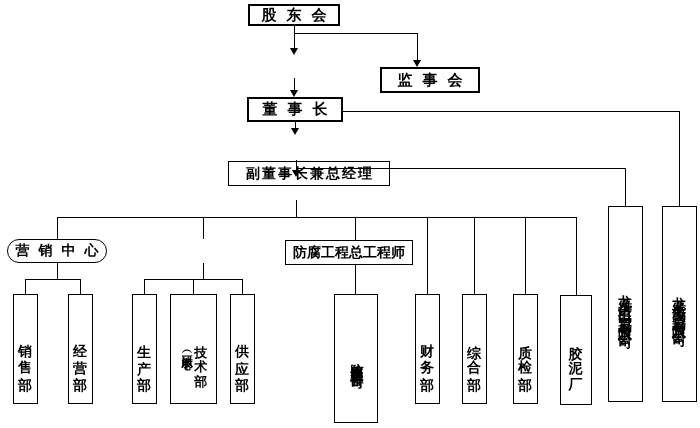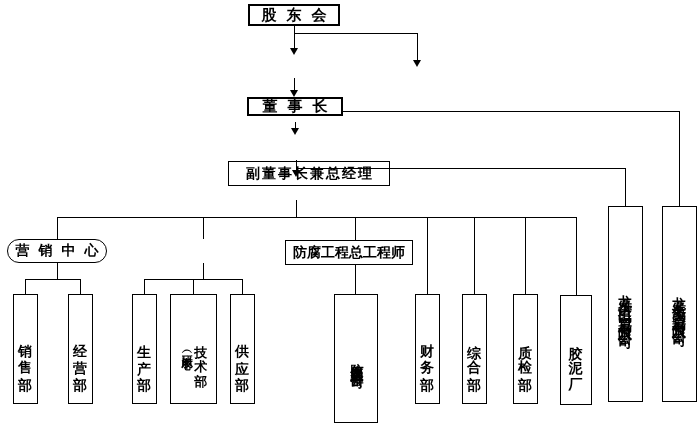--- a/index.html
+++ b/index.html
@@ -60,22 +60,25 @@
 </head>
 <body>
 
 <div id="canvas">
 
   <div class="node b2" style="left:248px;top:4px;width:92px;height:22px;font-size:15px;">
     <span style="letter-spacing:10px;margin-right:-10px;">股东会</span>
   </div>
 
 
+  <div class="node b2" style="left:380px;top:67px;width:100px;height:26px;font-size:15px;">
+    <span style="letter-spacing:10px;margin-right:-10px;">监事会</span>
+  </div>
 
-  <div class="node b2" style="left:247px;top:97px;width:96px;height:19px;font-size:15px;text-align:right;">
+  <div class="node b2" style="left:247px;top:97px;width:96px;height:25px;font-size:15px;text-align:right;">
     <span style="letter-spacing:10px;margin-right:-10px;">董事长</span>
   </div>
 
   <div class="node" style="left:228px;top:135px;width:162px;height:25px;font-size:14px;margin-top:26px;">
     <span style="letter-spacing:2px;margin-right:-2px;">副董事长兼总经理</span>
   </div>
 
 
   <div class="node" style="left:7px;top:239px;width:100px;height:24px;font-size:14px;border-radius:12px;">
     <span style="letter-spacing:9px;margin-right:-9px;">营销中心</span>

